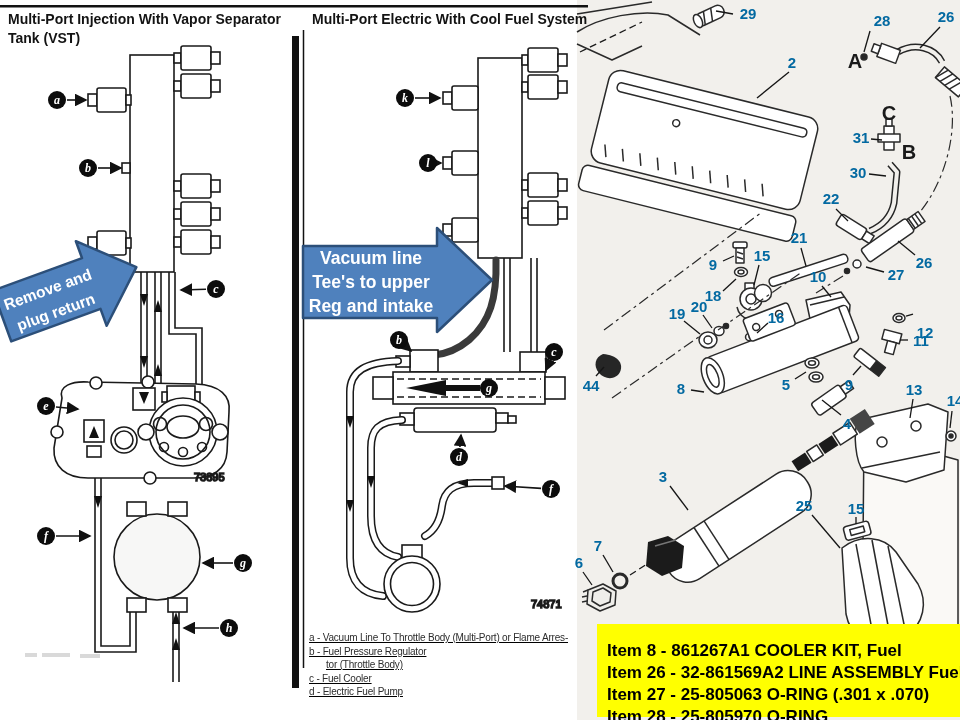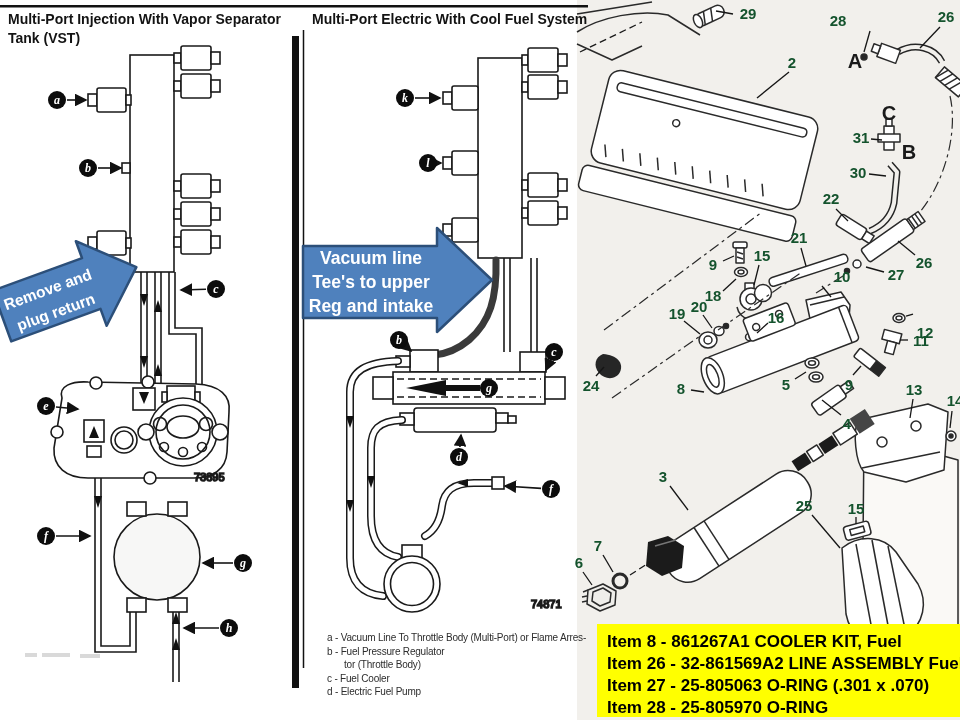--- a/index.html
+++ b/index.html
@@ -19,29 +19,29 @@
   .scanfill{fill:#ffffff;}
   .arrow-body{fill:#4f81bd;stroke:#2c4f79;stroke-width:2.5;stroke-linejoin:round;}
   .arrow-text{font:700 15.5px "Liberation Sans",sans-serif;fill:#fff;text-anchor:middle;}
   .arrow-text-lg{font:700 17.5px "Liberation Sans",sans-serif;fill:#fff;text-anchor:middle;}
   .fig-num{font:400 11px "Liberation Sans",sans-serif;fill:#4a4a4a;}
   .panel-title{position:absolute;font-weight:700;font-size:14px;line-height:19px;color:#131313;}
   .clabel{position:absolute;width:18px;height:18px;border-radius:50%;background:#0c0c0c;color:#fff;
           font:700 italic 12px "Liberation Serif",serif;display:flex;align-items:center;
           justify-content:center;z-index:5;}
   .numlabel{position:absolute;transform:translate(-50%,-50%);font:700 15px "Liberation Sans",sans-serif;
-            color:#14532d;z-index:5;white-space:nowrap;}
+            color:#0369a1;z-index:5;white-space:nowrap;}
   .reflabel{position:absolute;transform:translate(-50%,-50%);font:700 20px "Liberation Sans",sans-serif;
             color:#1a1a1a;z-index:5;}
-  #legend{position:absolute;left:327px;top:631px;width:282px;z-index:4;}
+  #legend{position:absolute;left:309px;top:631px;width:282px;z-index:4;text-decoration:underline;}
   .legend-line{font:400 10px "Liberation Sans",sans-serif;letter-spacing:-0.2px;color:#2d2d2d;
                line-height:13.5px;white-space:nowrap;}
   .legend-indent{padding-left:17px;}
   #note-box{position:absolute;left:597px;top:624px;width:363px;height:93px;background:#ffff00;
-            z-index:6;padding:7px 0 0 10px;box-sizing:border-box;}
+            z-index:6;padding:16px 0 0 10px;box-sizing:border-box;}
   .note-line{font:700 17px "Liberation Sans",sans-serif;color:#000;line-height:22px;white-space:nowrap;}
 </style>
 </head>
 <body>
 
 <div id="stage">
 
   <svg id="art" viewBox="0 0 960 720" xmlns="http://www.w3.org/2000/svg">
 
     <rect x="577" y="0" width="383" height="720" fill="#f2f0ec"></rect>
@@ -523,38 +523,38 @@
     <div class="clabel" style="left: 220px; top: 619px;">h</div>
     <div class="clabel" style="left: 396px; top: 89px;">k</div>
     <div class="clabel" style="left: 419px; top: 154px;">l</div>
     <div class="clabel" style="left: 390px; top: 331px;">b</div>
     <div class="clabel" style="left: 545px; top: 343px;">c</div>
     <div class="clabel" style="left: 480px; top: 379px;">g</div>
     <div class="clabel" style="left: 450px; top: 448px;">d</div>
     <div class="clabel" style="left: 542px; top: 480px;">f</div>
     <div class="numlabel" style="left: 748px; top: 13px;">29</div>
     <div class="numlabel" style="left: 792px; top: 62px;">2</div>
-    <div class="numlabel" style="left: 838px; top: 20px;">28</div>
+    <div class="numlabel" style="left: 882px; top: 20px;">28</div>
     <div class="numlabel" style="left: 946px; top: 16px;">26</div>
     <div class="numlabel" style="left: 861px; top: 137px;">31</div>
     <div class="numlabel" style="left: 858px; top: 172px;">30</div>
     <div class="numlabel" style="left: 831px; top: 198px;">22</div>
     <div class="numlabel" style="left: 799px; top: 237px;">21</div>
     <div class="numlabel" style="left: 713px; top: 264px;">9</div>
     <div class="numlabel" style="left: 762px; top: 255px;">15</div>
     <div class="numlabel" style="left: 713px; top: 295px;">18</div>
-    <div class="numlabel" style="left: 818px; top: 276px; margin-left: 24px;">10</div>
+    <div class="numlabel" style="left: 818px; top: 276px;">10</div>
     <div class="numlabel" style="left: 677px; top: 313px;">19</div>
     <div class="numlabel" style="left: 699px; top: 306px;">20</div>
     <div class="numlabel" style="left: 776px; top: 317px;">16</div>
     <div class="numlabel" style="left: 924px; top: 262px;">26</div>
     <div class="numlabel" style="left: 896px; top: 274px;">27</div>
     <div class="numlabel" style="left: 925px; top: 312px; margin-top: 20px;">12</div>
     <div class="numlabel" style="left: 921px; top: 340px;">11</div>
-    <div class="numlabel" style="left: 591px; top: 385px;">24</div>
+    <div class="numlabel" style="left: 591px; top: 385px;">44</div>
     <div class="numlabel" style="left: 681px; top: 388px;">8</div>
     <div class="numlabel" style="left: 786px; top: 384px;">5</div>
     <div class="numlabel" style="left: 849px; top: 384px;">9</div>
     <div class="numlabel" style="left: 847px; top: 423px;">4</div>
     <div class="numlabel" style="left: 914px; top: 389px;">13</div>
     <div class="numlabel" style="left: 955px; top: 400px;">14</div>
     <div class="numlabel" style="left: 663px; top: 476px;">3</div>
     <div class="numlabel" style="left: 804px; top: 505px;">25</div>
     <div class="numlabel" style="left: 856px; top: 508px;">15</div>
     <div class="numlabel" style="left: 579px; top: 562px;">6</div>

